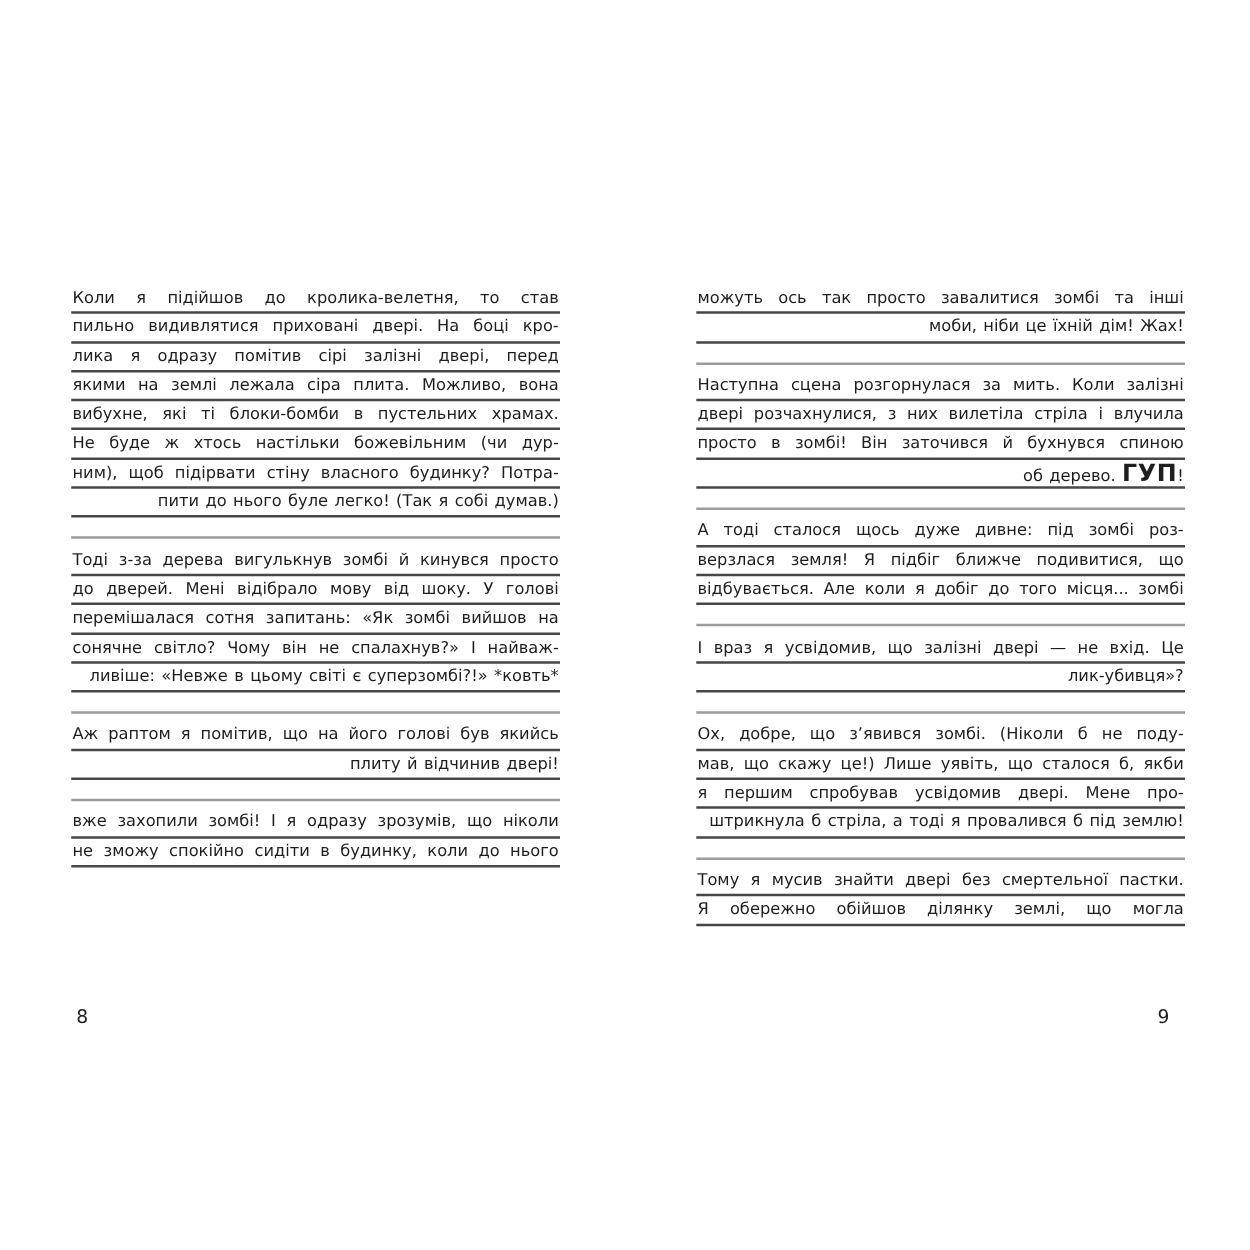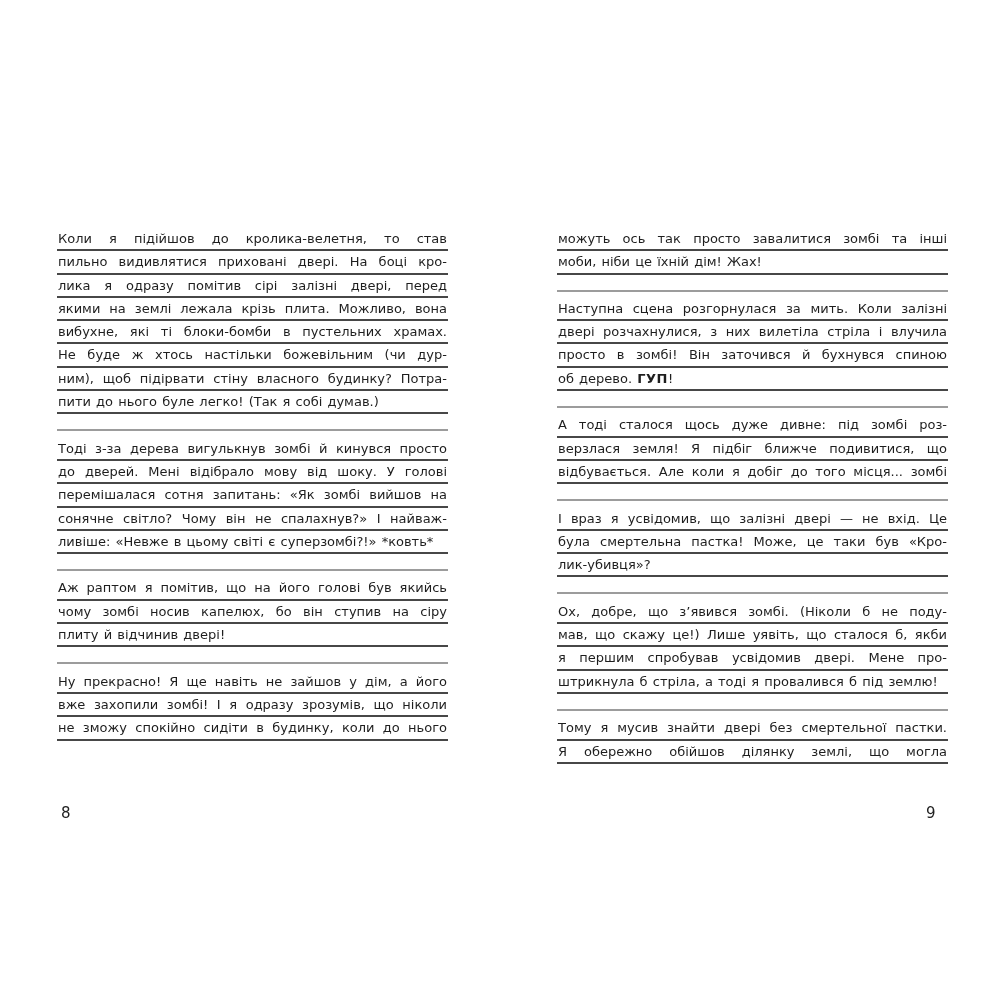--- a/index.html
+++ b/index.html
@@ -25,96 +25,93 @@
   #col-right { left: 557px; }
   .line {
     height: 23.3px;
     box-sizing: border-box;
     border-bottom: 2px solid #474747;
     font-size: 13px;
     line-height: 20px;
     padding: 1px 1px 0 1px;
     overflow: hidden;
     word-spacing: 1px;
-    text-align: left;
+    text-align: right;
   }
   .line.j {
     text-align: justify;
     text-align-last: justify;
   }
   .sep {
     height: 23.3px;
     box-sizing: border-box;
     position: relative;
   }
   .sep::after {
     content: "";
     position: absolute;
     left: 0;
     right: 0;
     top: 15px;
     border-top: 2px solid #9c9c9c;
   }
   .shout {
     font-weight: bold;
-    font-size: 13px;
+    font-size: 19px;
     letter-spacing: 0.5px;
   }
   .page-number {
     position: absolute;
     top: 804px;
     font-size: 15px;
     color: #222222;
   }
   #num-left  { left: 61px;  }
   #num-right { left: 926px; }
 </style>
 </head>
 <body>
 
 <div id="spread">
   <div id="col-left" class="column">
       <div class="line j">Коли я підійшов до кролика-велетня, то став</div>
       <div class="line j">пильно видивлятися приховані двері. На боці кро-</div>
       <div class="line j">лика я одразу помітив сірі залізні двері, перед</div>
-      <div class="line j">якими на землі лежала крізь плита. Можливо, вона</div>
+      <div class="line j">якими на землі лежала сіра плита. Можливо, вона</div>
       <div class="line j">вибухне, які ті блоки-бомби в пустельних храмах.</div>
       <div class="line j">Не буде ж хтось настільки божевільним (чи дур-</div>
       <div class="line j">ним), щоб підірвати стіну власного будинку? Потра-</div>
       <div class="line">пити до нього буле легко! (Так я собі думав.)</div>
       <div class="sep"></div>
       <div class="line j">Тоді з-за дерева вигулькнув зомбі й кинувся просто</div>
       <div class="line j">до дверей. Мені відібрало мову від шоку. У голові</div>
       <div class="line j">перемішалася сотня запитань: «Як зомбі вийшов на</div>
       <div class="line j">сонячне світло? Чому він не спалахнув?» І найваж-</div>
       <div class="line">ливіше: «Невже в цьому світі є суперзомбі?!» *ковть*</div>
       <div class="sep"></div>
       <div class="line j">Аж раптом я помітив, що на його голові був якийсь</div>
-      <div class="line j">чому зомбі носив капелюх, бо він ступив на сіру</div>
       <div class="line">плиту й відчинив двері!</div>
       <div class="sep"></div>
-      <div class="line j">Ну прекрасно! Я ще навіть не зайшов у дім, а його</div>
       <div class="line j">вже захопили зомбі! І я одразу зрозумів, що ніколи</div>
       <div class="line j">не зможу спокійно сидіти в будинку, коли до нього</div>
     </div>
   <div id="col-right" class="column">
       <div class="line j">можуть ось так просто завалитися зомбі та інші</div>
       <div class="line">моби, ніби це їхній дім! Жах!</div>
       <div class="sep"></div>
       <div class="line j">Наступна сцена розгорнулася за мить. Коли залізні</div>
       <div class="line j">двері розчахнулися, з них вилетіла стріла і влучила</div>
       <div class="line j">просто в зомбі! Він заточився й бухнувся спиною</div>
       <div class="line">об дерево. <span class="shout">ГУП</span>!</div>
       <div class="sep"></div>
       <div class="line j">А тоді сталося щось дуже дивне: під зомбі роз-</div>
       <div class="line j">верзлася земля! Я підбіг ближче подивитися, що</div>
       <div class="line j">відбувається. Але коли я добіг до того місця... зомбі</div>
       <div class="sep"></div>
       <div class="line j">І враз я усвідомив, що залізні двері — не вхід. Це</div>
-      <div class="line j">була смертельна пастка! Може, це таки був «Кро-</div>
       <div class="line">лик-убивця»?</div>
       <div class="sep"></div>
       <div class="line j">Ох, добре, що з’явився зомбі. (Ніколи б не поду-</div>
       <div class="line j">мав, що скажу це!) Лише уявіть, що сталося б, якби</div>
       <div class="line j">я першим спробував усвідомив двері. Мене про-</div>
       <div class="line">штрикнула б стріла, а тоді я провалився б під землю!</div>
       <div class="sep"></div>
       <div class="line j">Тому я мусив знайти двері без смертельної пастки.</div>
       <div class="line j">Я обережно обійшов ділянку землі, що могла</div>
     </div>

